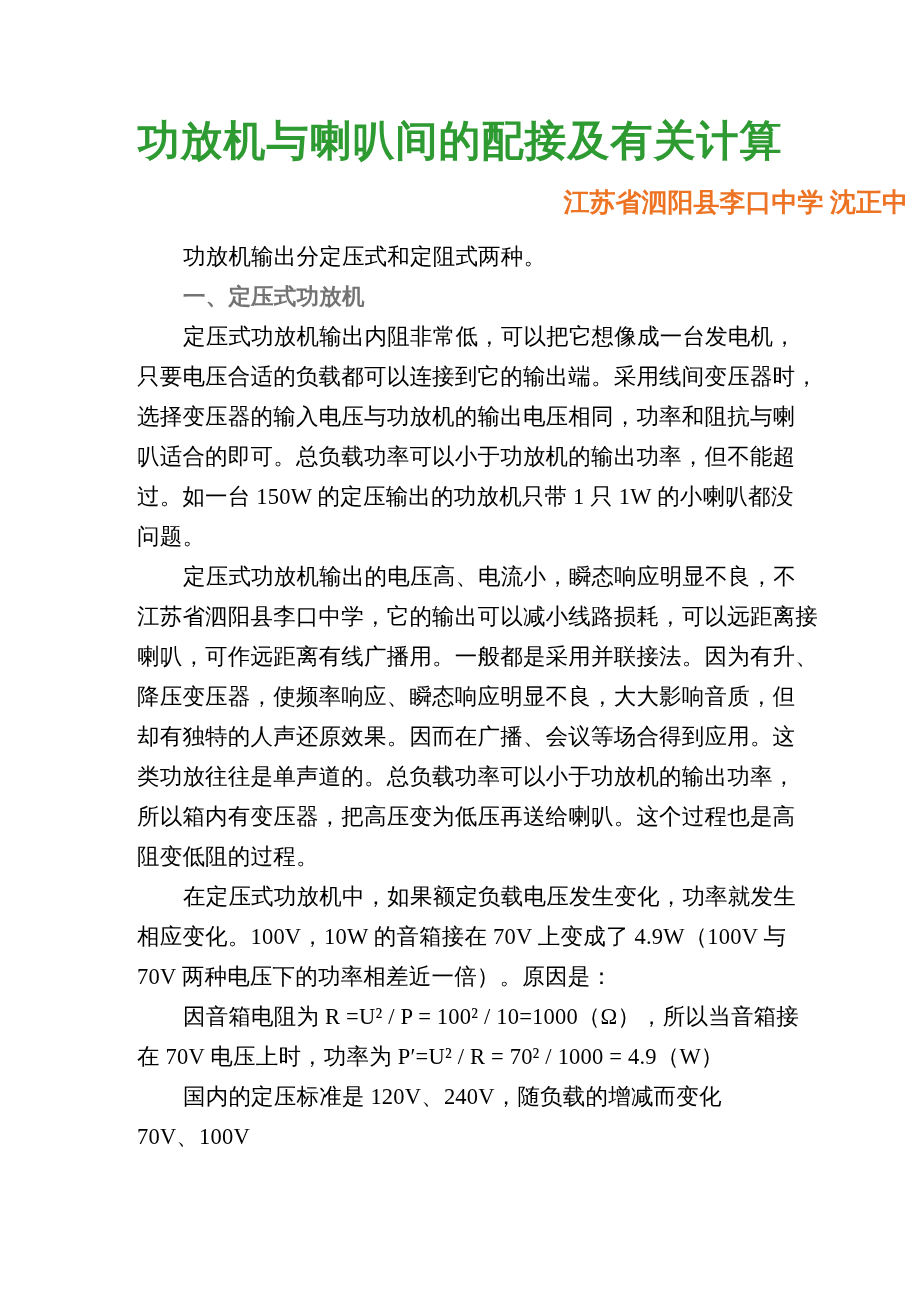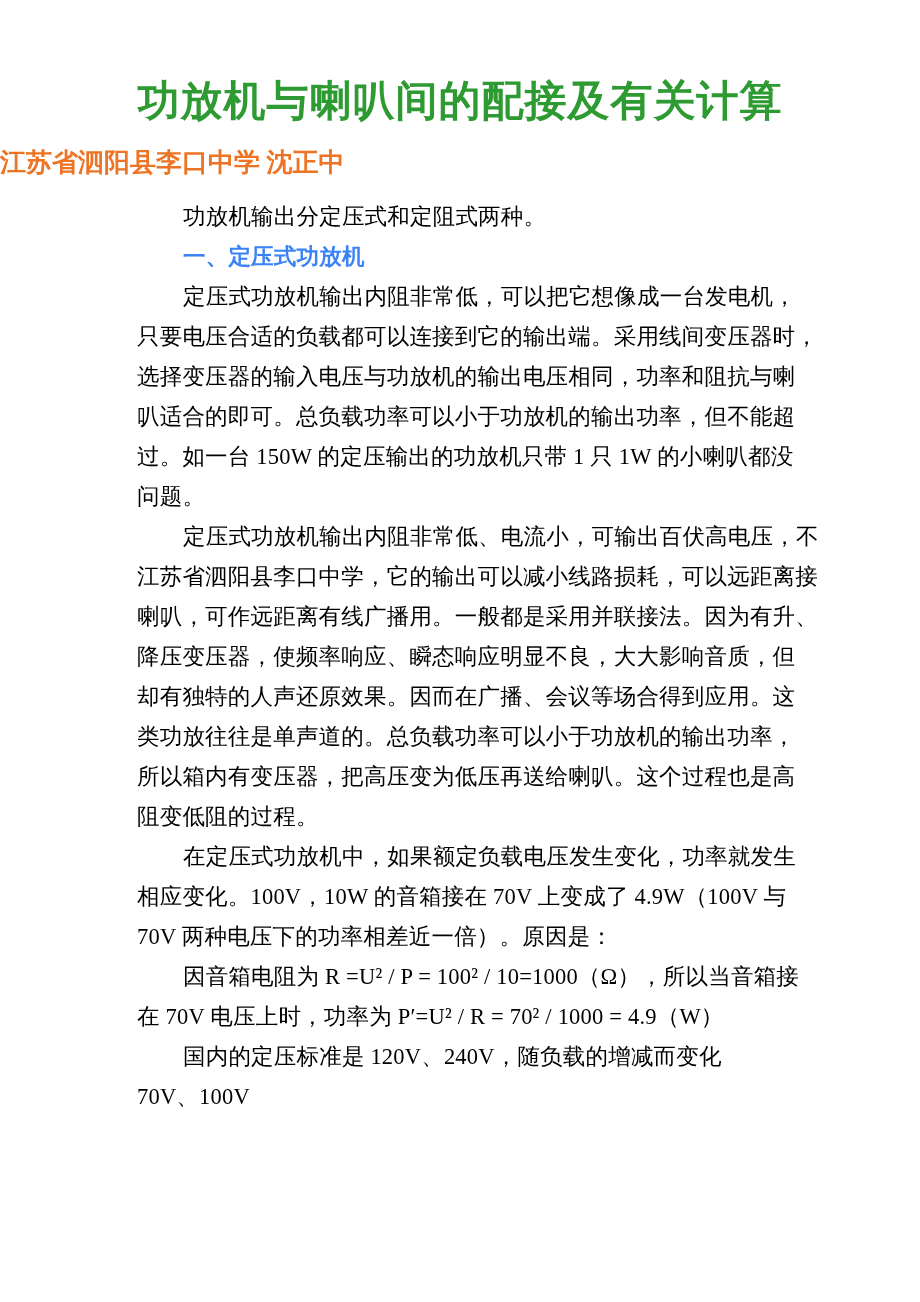--- a/index.html
+++ b/index.html
@@ -11,53 +11,53 @@
     position: relative;
     width: 920px;
     height: 1302px;
     background: #ffffff;
     overflow: hidden;
     font-family: "Liberation Serif", "DejaVu Serif", serif;
     color: #000000;
   }
   .doc-title {
     margin: 0;
-    padding-top: 72px;
+    padding-top: 112px;
     text-align: center;
     font-size: 42px;
     line-height: 58px;
     font-weight: bold;
     color: #2E9A32;
     letter-spacing: 1px;
   }
   .doc-author {
-    margin: 0;
+    margin: 12px;
     margin-top: 16px;
-    text-align: left;
+    text-align: right;
     font-size: 26px;
     line-height: 34px;
     font-weight: bold;
     color: #ED7424;
   }
   .doc-body {
     margin: 17px 137px 0 137px;
   }
   .line {
     margin: 0;
     height: 40px;
     line-height: 40px;
     font-size: 22.5px;
     white-space: nowrap;
     letter-spacing: 0.2px;
   }
   .indent {
     padding-left: 46px;
   }
   .heading {
-    color: #3b82f6;
+    color: #737373;
     font-weight: bold;
   }
 </style>
 </head>
 <body>
 
 <div class="page">
 
   <h1 class="doc-title">功放机与喇叭间的配接及有关计算</h1>
 
@@ -65,21 +65,21 @@
 
   <div class="doc-body">
     <p class="line indent">功放机输出分定压式和定阻式两种。</p>
     <p class="line indent heading">一、定压式功放机</p>
     <p class="line indent">定压式功放机输出内阻非常低，可以把它想像成一台发电机，</p>
     <p class="line">只要电压合适的负载都可以连接到它的输出端。采用线间变压器时，</p>
     <p class="line">选择变压器的输入电压与功放机的输出电压相同，功率和阻抗与喇</p>
     <p class="line">叭适合的即可。总负载功率可以小于功放机的输出功率，但不能超</p>
     <p class="line">过。如一台 150W 的定压输出的功放机只带 1 只 1W 的小喇叭都没</p>
     <p class="line">问题。</p>
-    <p class="line indent">定压式功放机输出内阻非常低、电流小，可输出百伏高电压，不</p>
+    <p class="line indent">定压式功放机输出的电压高、电流小，瞬态响应明显不良，不</p>
     <p class="line">江苏省泗阳县李口中学，它的输出可以减小线路损耗，可以远距离接</p>
     <p class="line">喇叭，可作远距离有线广播用。一般都是采用并联接法。因为有升、</p>
     <p class="line">降压变压器，使频率响应、瞬态响应明显不良，大大影响音质，但</p>
     <p class="line">却有独特的人声还原效果。因而在广播、会议等场合得到应用。这</p>
     <p class="line">类功放往往是单声道的。总负载功率可以小于功放机的输出功率，</p>
     <p class="line">所以箱内有变压器，把高压变为低压再送给喇叭。这个过程也是高</p>
     <p class="line">阻变低阻的过程。</p>
     <p class="line indent">在定压式功放机中，如果额定负载电压发生变化，功率就发生</p>
     <p class="line">相应变化。100V，10W 的音箱接在 70V 上变成了 4.9W（100V 与</p>
     <p class="line">70V 两种电压下的功率相差近一倍）。原因是：</p>

